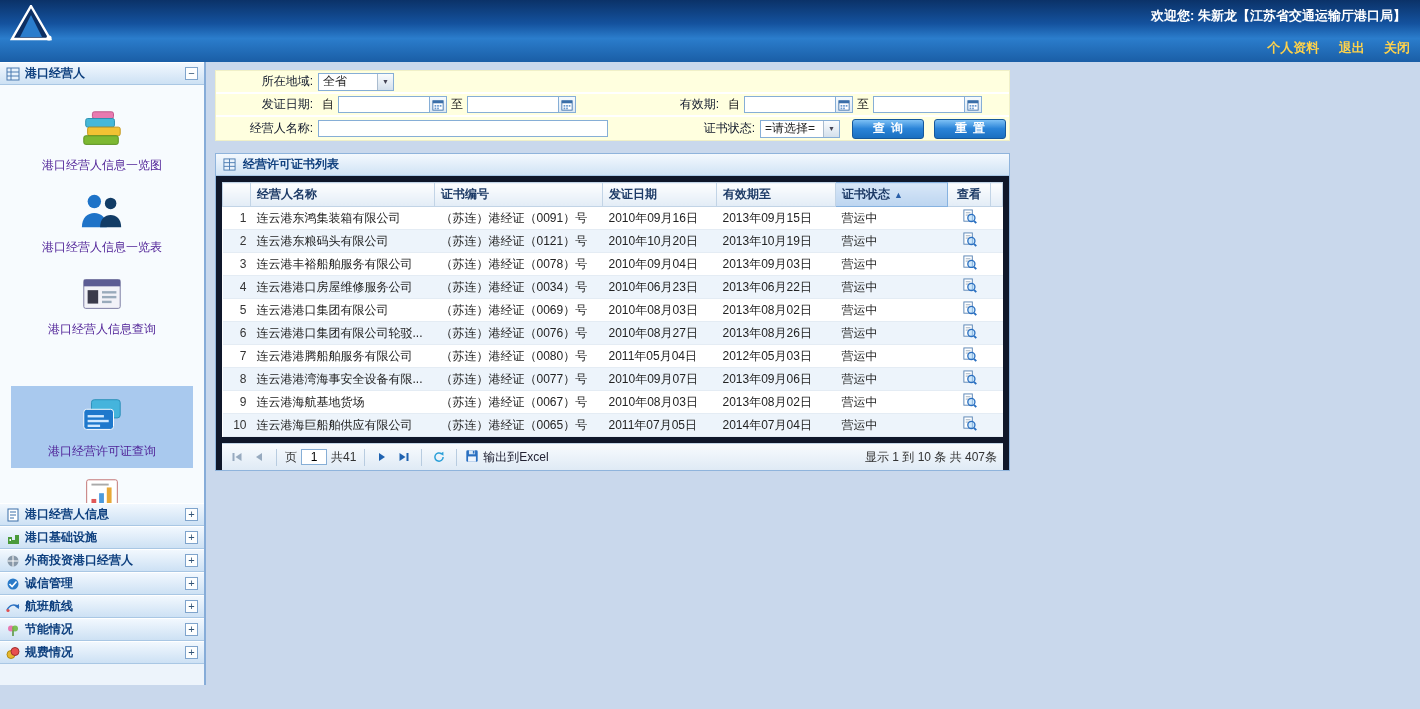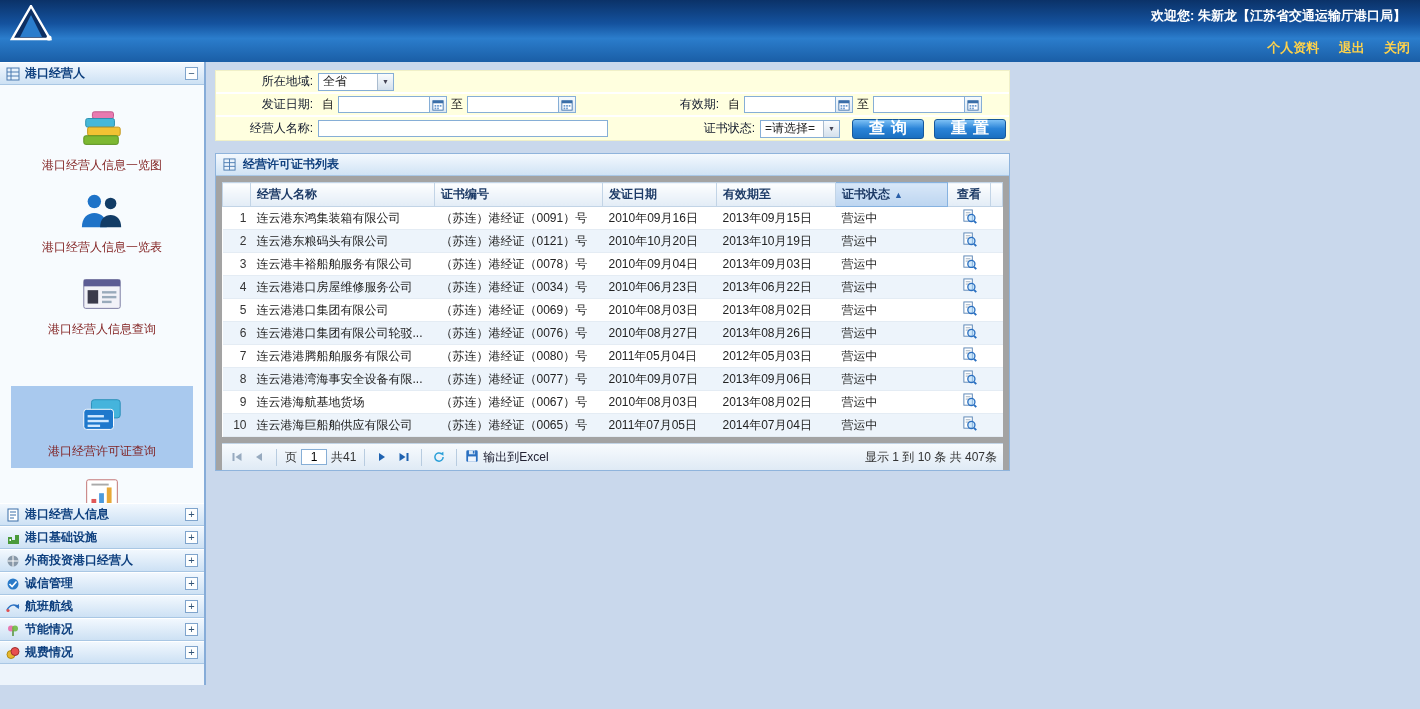--- a/index.html
+++ b/index.html
@@ -31,21 +31,21 @@
     background:linear-gradient(180deg,#f2f8fe,#cde1f4); border-bottom:1px solid #a9c7e4; border-top:1px solid #ffffff;
     color:#0d3f7e; font-weight:bold; font-size:12px; }
   .side-group { cursor:pointer;justify-content:flex-end; }
   .sq-btn { margin-left:auto; width:13px; height:13px; border:1px solid #7fa4cc; background:#fdfefe; line-height:10px;
     text-align:center; font-size:11px; color:#335577; cursor:pointer; font-weight:normal; }
   .side-body { height:418px; background:#f7fbfe; padding-top:15px; display:flex; flex-direction:column; align-items:center; }
   .side-item { width:182px; padding:7px 0 8px; display:flex; flex-direction:column; align-items:center; cursor:pointer; }
   .side-item.selected { background:#a9c9ee;margin-top:40px; }
   .si-icon { width:48px; height:46px; display:block; }
   .si-icon svg { width:100%; height:100%; }
-  .si-label { font-size:12px; color:#7f1d1d; margin-top:4px; white-space:nowrap; }
+  .si-label { font-size:12px; color:#4c1d95; margin-top:4px; white-space:nowrap; }
   .sg-icon { width:14px; height:14px; display:inline-block; }
   .sg-icon svg { width:100%; height:100%; }
 
   
   .main { flex:1; padding:8px 0 0 9px; background:#c9d8ec; }
 
   
   .search-form { width:795px; background:#ffffdf; border:1px solid #f0f0c8; }
   .sf-row { display:flex; align-items:center; height:23px; border-bottom:2px solid #ffffff; }
   .sf-row:last-child { border-bottom:none; }
@@ -54,26 +54,26 @@
   .txt { height:17px; border:1px solid #86aed6; background:#fff; font-size:12px; padding:0 3px; font-family:inherit; }
   .date-wrap { display:flex; align-items:center; }
   .date-wrap .txt { width:92px; }
   .cal-btn { width:17px; height:17px; border:1px solid #86aed6; border-left:none; background:linear-gradient(180deg,#f6fafd,#dce8f4);
     display:flex; align-items:center; justify-content:center; cursor:pointer; }
   .cal-btn svg { width:12px; height:12px; }
   .sel { display:flex; align-items:center; border:1px solid #86aed6; background:#fff; height:18px; cursor:pointer; }
   .sel .val { flex:1; padding:4px 4px; color:#222; white-space:nowrap; }
   .sel .arrow { width:16px; height:16px; background:linear-gradient(180deg,#fafcfe,#d4e0ec); border-left:1px solid #aabccf;
     display:flex; align-items:center; justify-content:center; font-size:7px; color:#445; }
-  .btn { width:72px; height:20px; border:1px solid #15589c; border-radius:3px; color:#fff; font-weight:bold; font-size:16px;
+  .btn { width:72px; height:20px; border:1px solid #15589c; border-radius:3px; color:#fff; font-weight:bold; font-size:12px;
     background:linear-gradient(180deg,#7cc0f5,#2a84d8 48%,#1a6fc0); display:flex; align-items:center; justify-content:center;
     letter-spacing:6px; padding-left:6px; cursor:pointer; font-family:inherit; }
 
   
-  .list-panel { width:795px; margin-top:12px; border:1px solid #8fb4dc; background:#a3a3a3; }
+  .list-panel { width:795px; margin-top:12px; border:1px solid #8fb4dc; background:#0f172a; }
   .list-head { height:22px; display:flex; align-items:center; gap:6px; padding:0 7px; font-weight:bold; color:#10407e;
     background:linear-gradient(180deg,#f4f9fe,#d0e3f5); border-bottom:1px solid #aac8e6; }
   .list-head svg { width:13px; height:13px; }
   .list-body { padding:6px 6px 0 6px; }
   table { border-collapse:collapse; table-layout:fixed; width:100%; background:#fff; font-size:12px; }
   th { height:24px; background:linear-gradient(180deg,#fdfeff,#e2ecf6); border:1px solid #c2d4e6; color:#1c3a66;
     font-weight:bold; text-align:left; padding:0 6px; white-space:nowrap; overflow:hidden; cursor:pointer; }
   th.sorted { background:linear-gradient(180deg,#d8e7f8,#bcd5f0); border-color:#86b2e0; }
   th.c, td.c { text-align:center; }
   .sort-arrow { color:#2a5fa8; font-size:9px; margin-left:4px; }

